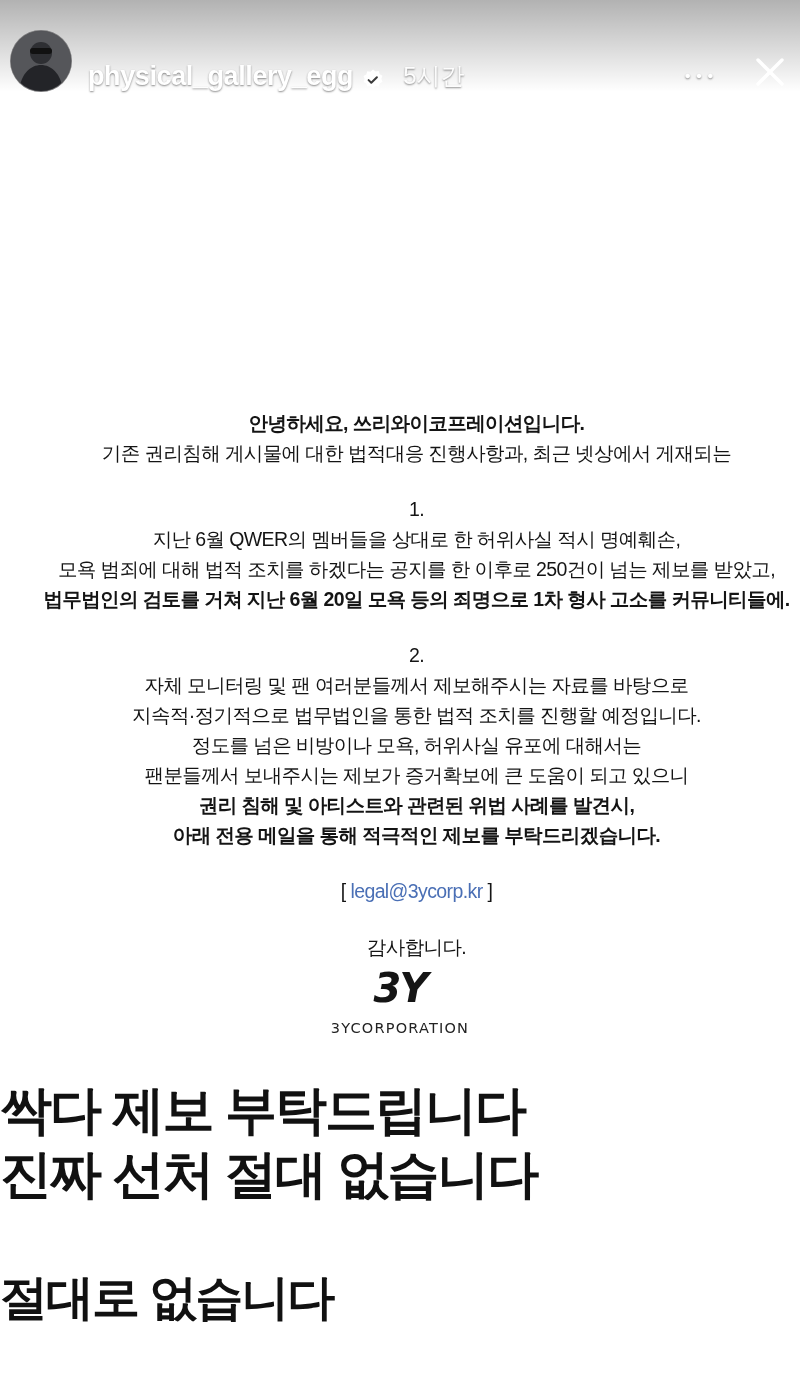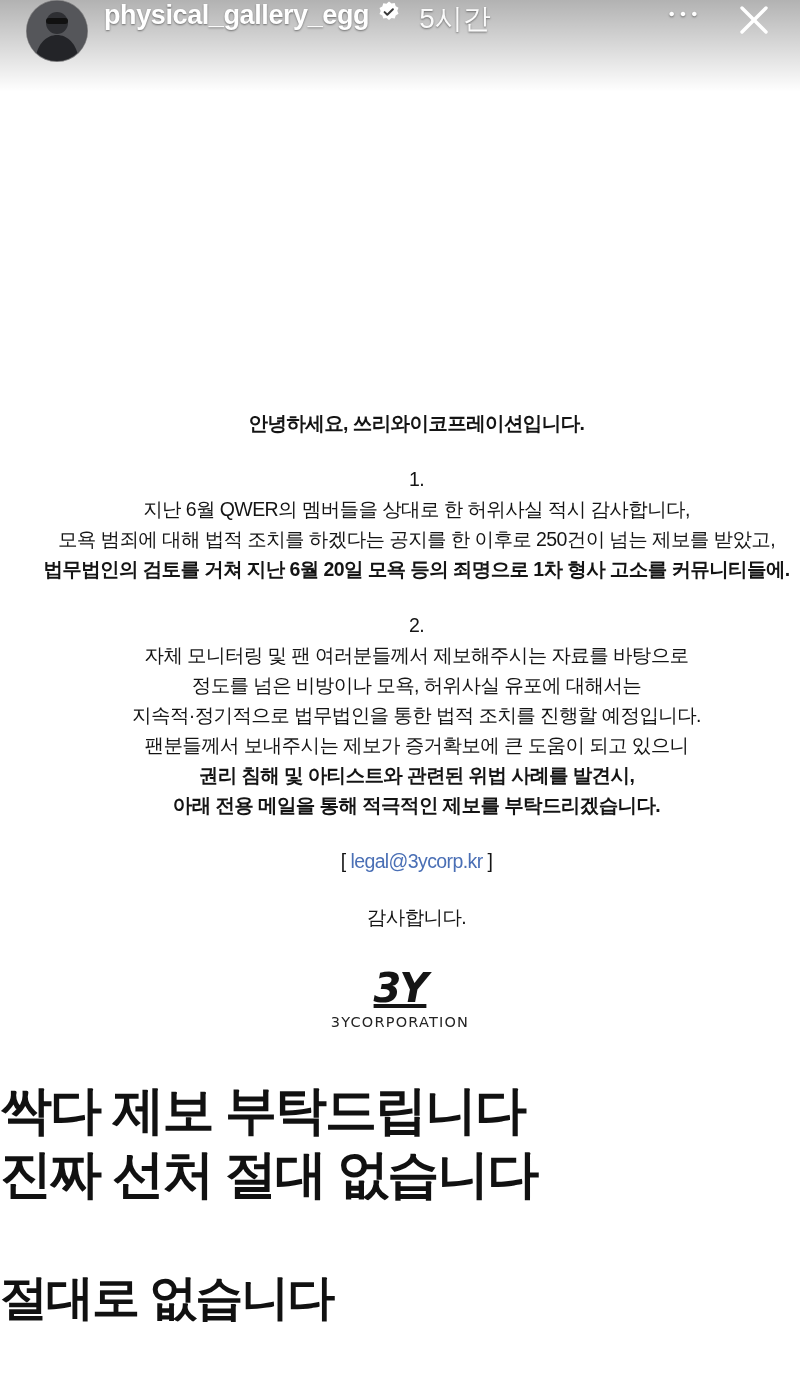--- a/index.html
+++ b/index.html
@@ -17,22 +17,22 @@
     background: #ffffff;
     overflow: hidden;
   }
 
   
   .story-header {
     position: absolute;
     top: 0; left: 0; right: 0;
     height: 92px;
     display: flex;
-    align-items: flex-start;
-    padding: 0 26px;
+    align-items: flex-end;
+    padding: 0 10px;
     box-sizing: border-box;
     background: linear-gradient(to bottom, rgba(0,0,0,0.30), rgba(0,0,0,0.0));
     z-index: 5;
   }
   .avatar {
     width: 60px;
     height: 60px;
     border-radius: 50%;
     background: #4a4a4c;
     overflow: hidden;
@@ -52,21 +52,21 @@
   }
   .verified {
     margin-left: 8px;
     width: 24px;
     height: 24px;
     flex: 0 0 auto;
   }
   .timestamp {
     margin-left: 18px;
     color: rgba(255,255,255,0.96);
-    font-size: 28px;
+    font-size: 24px;
     text-shadow: 0 1px 2px rgba(0,0,0,0.45);
     white-space: nowrap;
   }
   .header-spacer { flex: 1 1 auto; }
   .more-btn {
     color: #fff;
     font-size: 34px;
     line-height: 18px;
     letter-spacing: 2px;
     padding: 6px 10px;
@@ -133,24 +133,23 @@
     text-align: center;
   }
   .logo-mark {
     font-size: 40px;
     font-weight: bold;
     font-style: italic;
     letter-spacing: -2px;
     color: #151515;
     line-height: 40px;
     font-family: "DejaVu Sans", sans-serif;
-    text-decoration: underline;
   }
   .logo-sub {
-    margin-top: 6px;
+    margin-top: 12px;
     font-size: 14.5px;
     letter-spacing: 1.2px;
     color: #232323;
     font-family: "DejaVu Sans", sans-serif;
   }
 
   
   .caption {
     position: absolute;
     left: 0; right: 0;
@@ -195,34 +194,35 @@
     <span class="close-btn">
       <svg width="40" height="40" viewBox="0 0 40 40" aria-hidden="true">
         <line x1="8" y1="8" x2="32" y2="32" stroke="#ffffff" stroke-width="3.4" stroke-linecap="round"></line>
         <line x1="32" y1="8" x2="8" y2="32" stroke="#ffffff" stroke-width="3.4" stroke-linecap="round"></line>
       </svg>
     </span>
   </div>
 
   <div class="notice">
     <p class="b">안녕하세요, 쓰리와이코프레이션입니다.</p>
+    <p>기존 권리침해 게시물에 대한 법적대응 진행사항과, 최근 넷상에서 게재되는</p>
 
     <div class="gap-sm"></div>
 
     <p class="num">1.</p>
-    <p>지난 6월 QWER의 멤버들을 상대로 한 허위사실 적시 감사합니다,</p>
+    <p>지난 6월 QWER의 멤버들을 상대로 한 허위사실 적시 명예훼손,</p>
     <p>모욕 범죄에 대해 법적 조치를 하겠다는 공지를 한 이후로 250건이 넘는 제보를 받았고,</p>
     <p class="b">법무법인의 검토를 거쳐 지난 6월 20일 모욕 등의 죄명으로 1차 형사 고소를 커뮤니티들에.</p>
 
     <div class="gap-sm"></div>
 
     <p class="num">2.</p>
     <p>자체 모니터링 및 팬 여러분들께서 제보해주시는 자료를 바탕으로</p>
+    <p>지속적·정기적으로 법무법인을 통한 법적 조치를 진행할 예정입니다.</p>
     <p>정도를 넘은 비방이나 모욕, 허위사실 유포에 대해서는</p>
-    <p>지속적·정기적으로 법무법인을 통한 법적 조치를 진행할 예정입니다.</p>
     <p>팬분들께서 보내주시는 제보가 증거확보에 큰 도움이 되고 있으니</p>
     <p class="b">권리 침해 및 아티스트와 관련된 위법 사례를 발견시,</p>
     <p class="b">아래 전용 메일을 통해 적극적인 제보를 부탁드리겠습니다.</p>
 
     <div class="gap-sm"></div>
 
     <p class="email-line">
       <span>[</span>
       <span class="email-link">legal@3ycorp.kr</span>
       <span>]</span>

